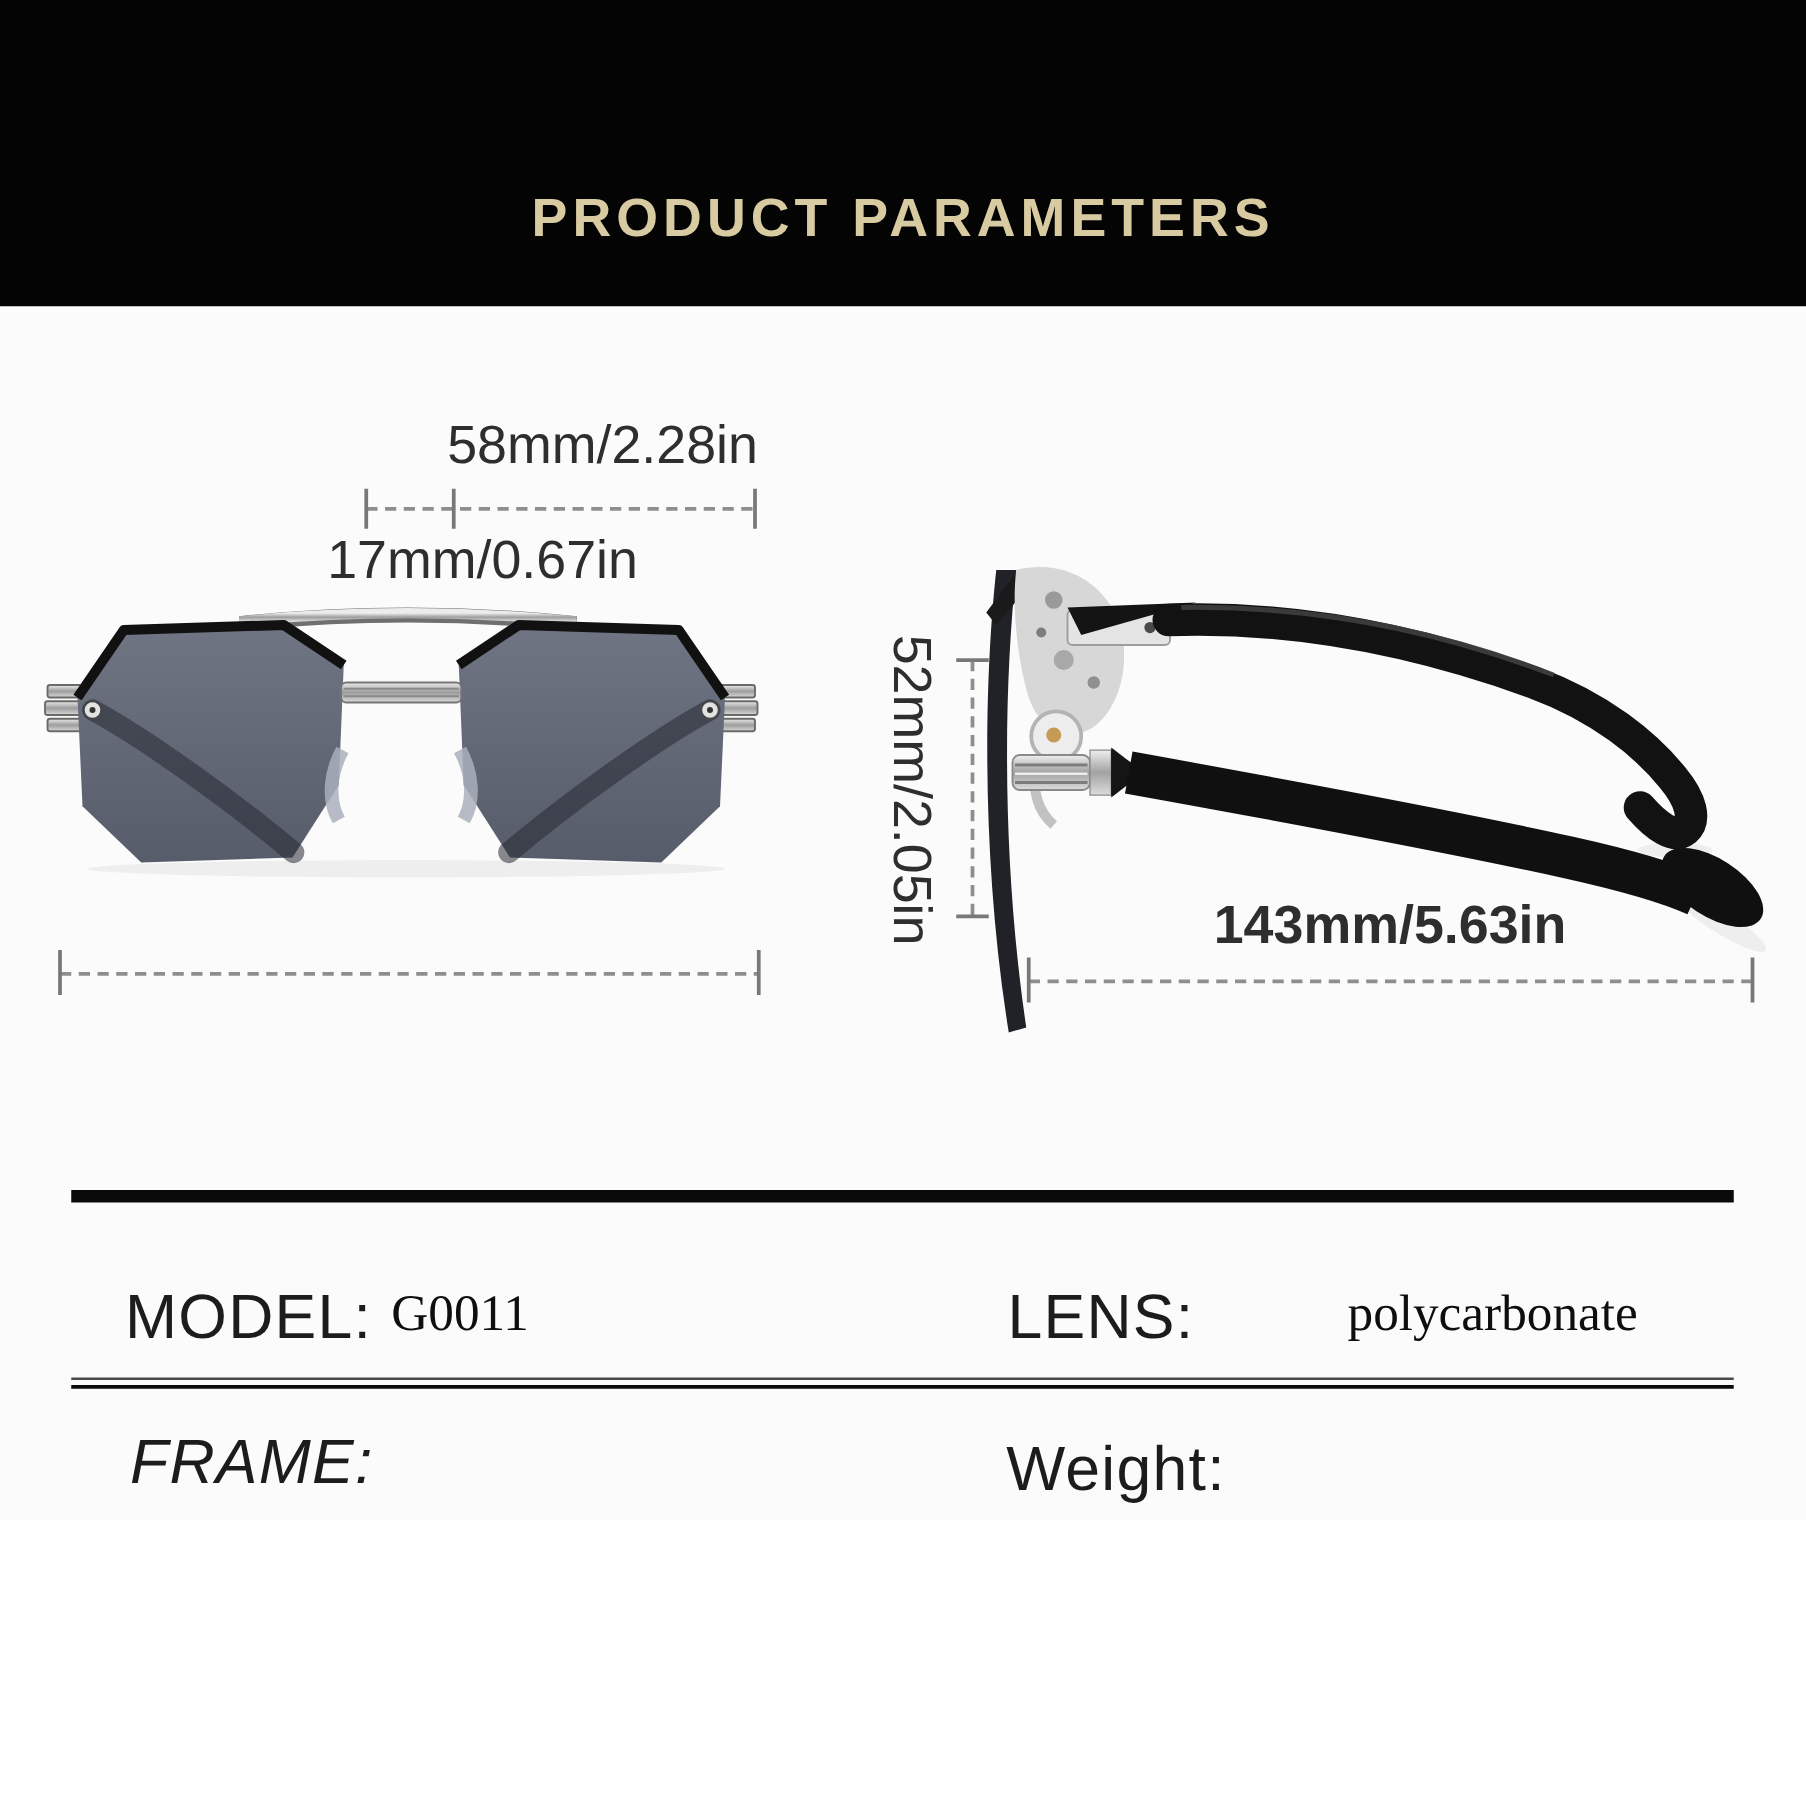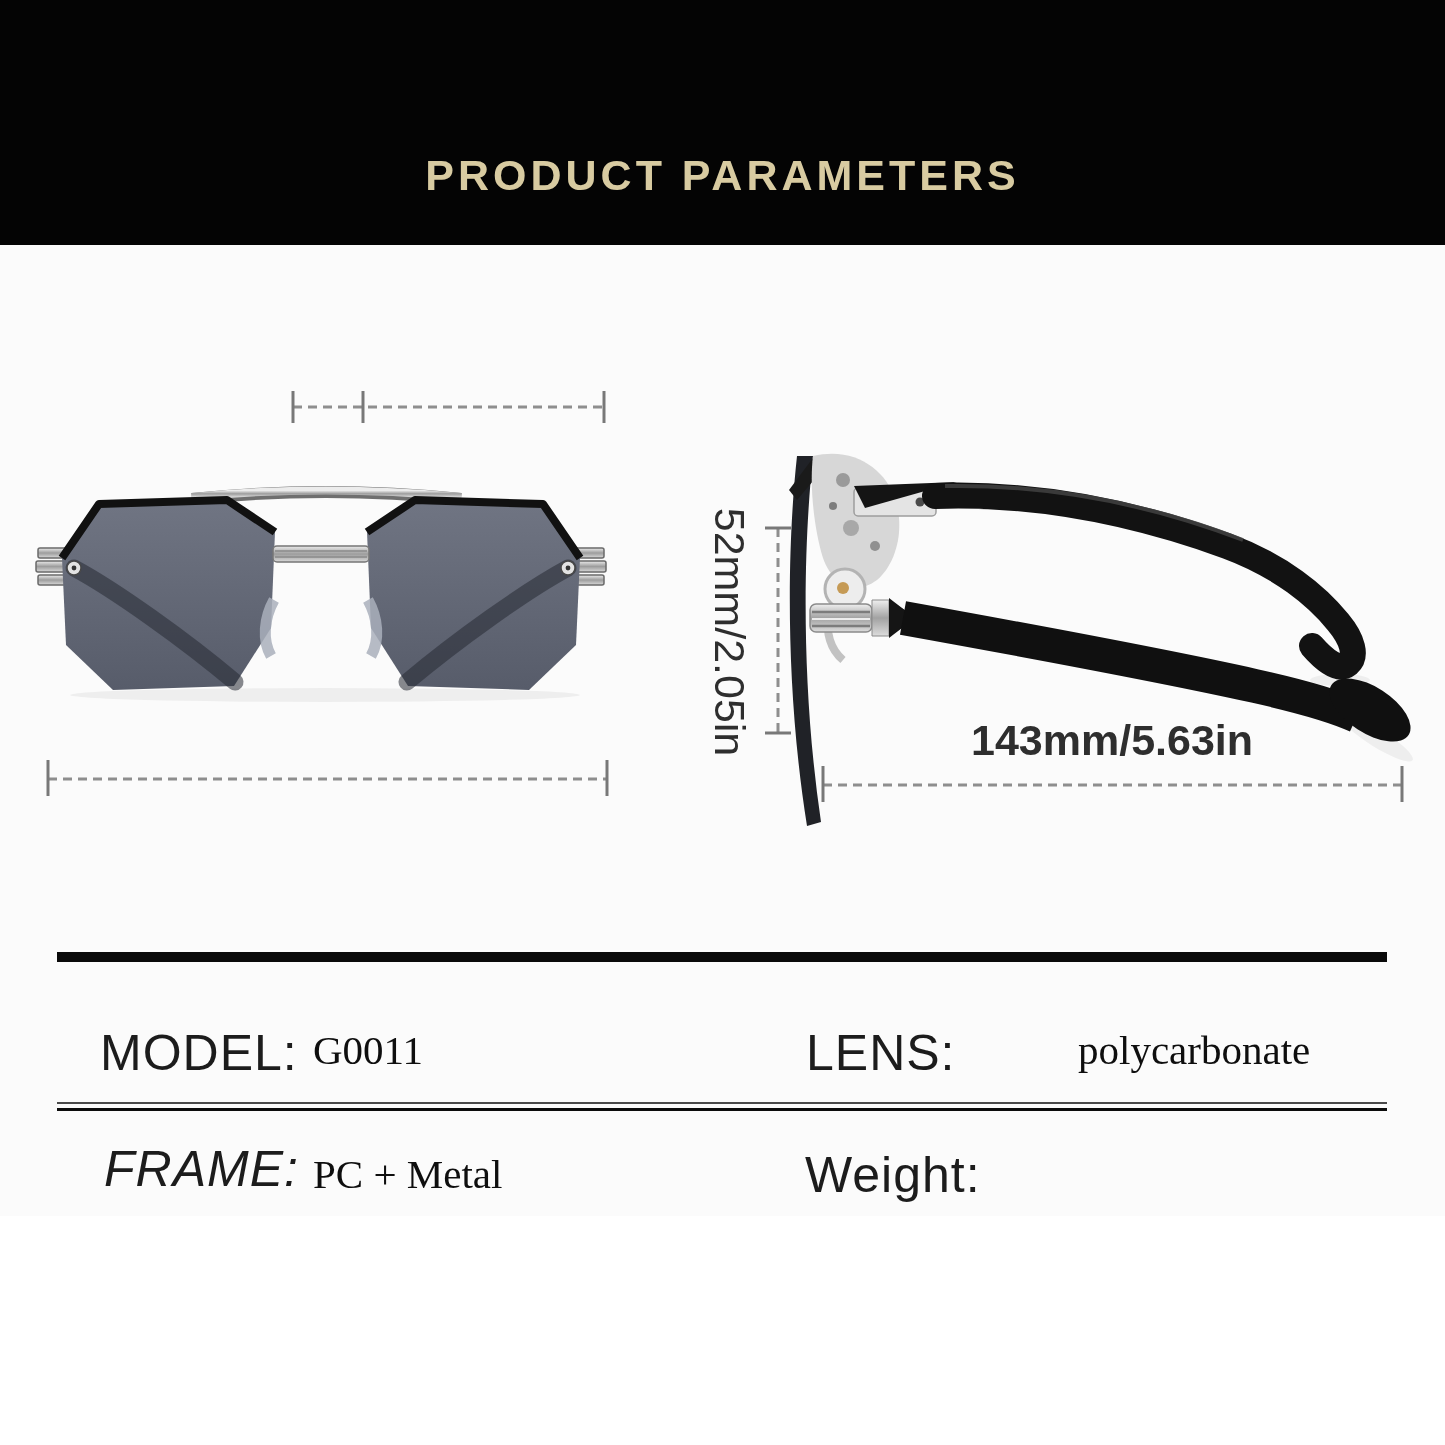--- a/index.html
+++ b/index.html
@@ -69,20 +69,22 @@
 </style>
 </head>
 <body>
 
 <div class="canvas">
 
   <div class="header">
     <div class="header-title">PRODUCT PARAMETERS</div>
   </div>
 
+  <div class="dim-label" id="dim-58">58mm/2.28in</div>
+  <div class="dim-label" id="dim-17">17mm/0.67in</div>
   <div class="dim-label" id="dim-52">52mm/2.05in</div>
   <div class="dim-label" id="dim-143">143mm/5.63in</div>
 
   <svg class="dimline" id="line-top" width="330" height="36" viewBox="0 0 330 36">
     <line x1="8" y1="18" x2="319" y2="18" stroke="#8e8e8e" stroke-width="3" stroke-dasharray="9 6"></line>
     <line x1="8" y1="2" x2="8" y2="34" stroke="#787878" stroke-width="3"></line>
     <line x1="78" y1="2" x2="78" y2="34" stroke="#787878" stroke-width="3"></line>
     <line x1="319" y1="2" x2="319" y2="34" stroke="#787878" stroke-width="3"></line>
   </svg>
 
@@ -224,18 +226,17 @@
   <div class="bar" id="bar-top"></div>
 
   <div class="spec-label" id="spec-l1">MODEL:</div>
   <div class="spec-value" id="spec-v1">G0011</div>
   <div class="spec-label" id="spec-l2">LENS:</div>
   <div class="spec-value" id="spec-v2">polycarbonate</div>
 
   <div id="rule-mid"></div>
 
   <div class="spec-label" id="spec-l3">FRAME:</div>
-  <div class="spec-value" id="spec-v3">PC + Metal</div>
   <div class="spec-label" id="spec-l4">Weight:</div>
 
   <div class="bar" id="bar-bottom"></div>
 
 </div>
 
 </body></html>

